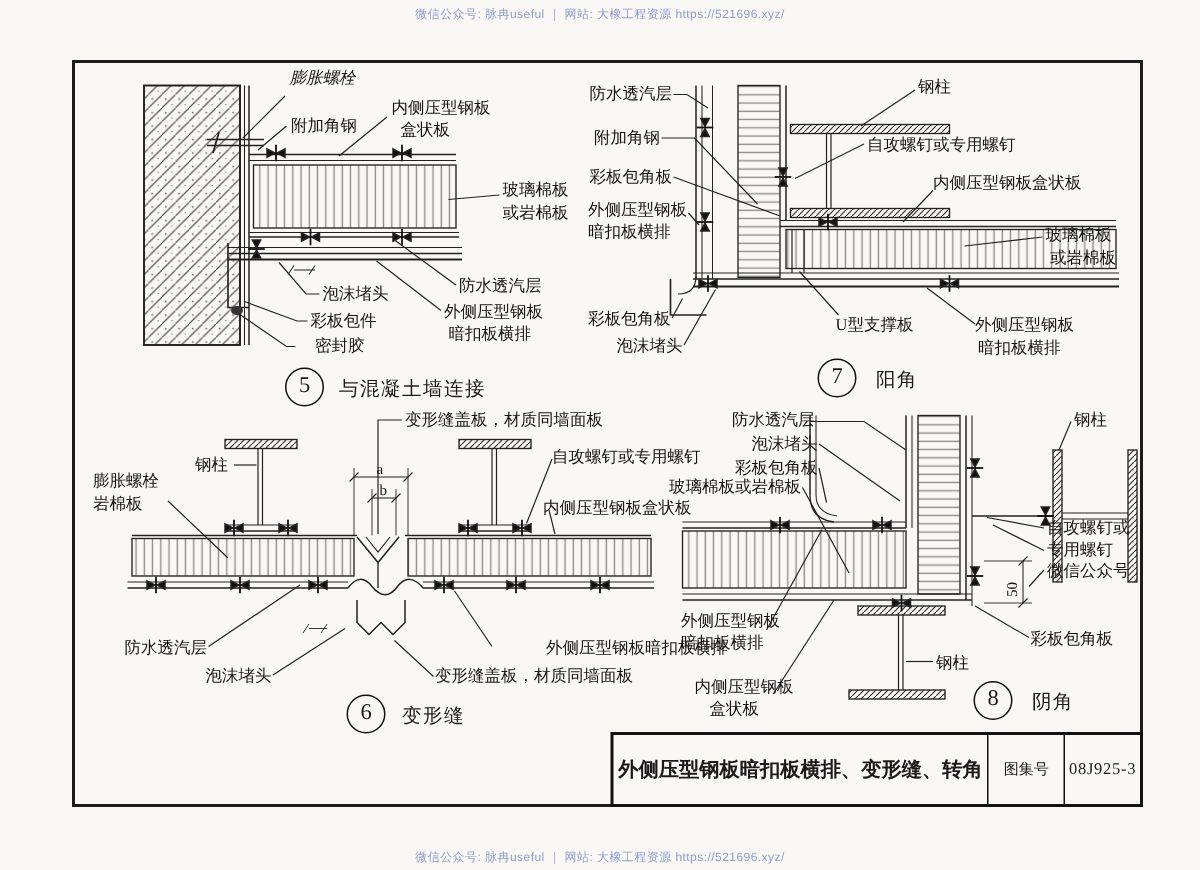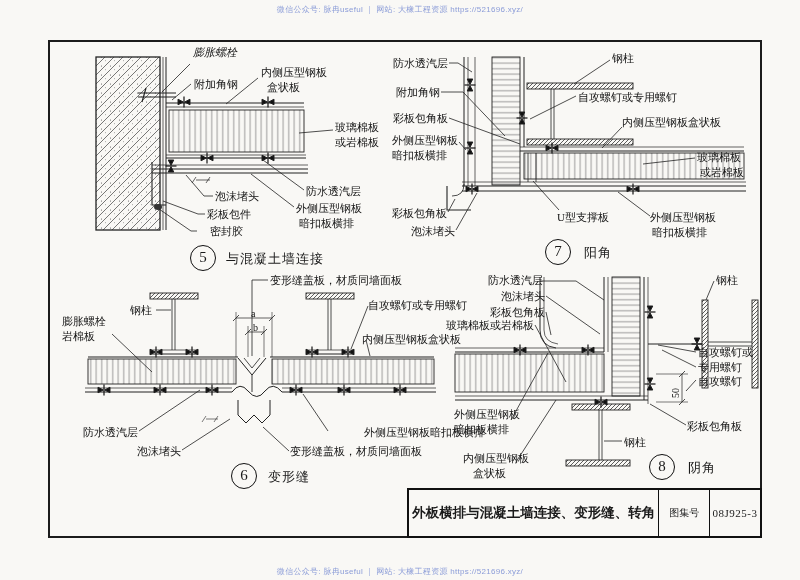--- a/index.html
+++ b/index.html
@@ -302,33 +302,33 @@
       <div class="lbl" style="left: 137px; top: 445px;">泡沫堵头</div>
       <div class="lbl" style="left: 327px; top: 426px; margin-left: 37px;">外侧压型钢板暗扣板横排</div>
       <div class="lbl" style="left: 290px; top: 445px;">变形缝盖板，材质同墙面板</div>
       <div class="lbl" style="left: 488px; top: 274px;">防水透汽层</div>
       <div class="lbl" style="left: 501px; top: 290px;">泡沫堵头</div>
       <div class="lbl" style="left: 490px; top: 306px;">彩板包角板</div>
       <div class="lbl" style="left: 446px; top: 319px;">玻璃棉板或岩棉板</div>
       <div class="lbl" style="left: 716px; top: 274px;">钢柱</div>
       <div class="lbl" style="left: 698px; top: 346px;">自攻螺钉或</div>
       <div class="lbl" style="left: 698px; top: 361px;">专用螺钉</div>
-      <div class="lbl" style="left: 698px; top: 375px;">自攻螺钉</div>
+      <div class="lbl" style="left: 698px; top: 375px;">微信公众号</div>
       <div class="lbl" style="left: 670px; top: 398px; font-size: 10px; transform-origin: 0px 0px; transform: rotate(-90deg);">50</div>
       <div class="lbl" style="left: 687px; top: 420px;">彩板包角板</div>
       <div class="lbl" style="left: 454px; top: 408px;">外侧压型钢板</div>
       <div class="lbl" style="left: 454px; top: 423px;">暗扣板横排</div>
       <div class="lbl" style="left: 463px; top: 452px;">内侧压型钢板</div>
       <div class="lbl" style="left: 473px; top: 467px;">盒状板</div>
       <div class="lbl" style="left: 624px; top: 436px;">钢柱</div>
     </div>
 
   <div class="title-block">
     <div class="tb-row1">
-      <div class="tb-title">外板横排与混凝土墙连接、变形缝、转角</div>
+      <div class="tb-title">外侧压型钢板暗扣板横排、变形缝、转角</div>
       <div class="tb-cell tb-atlas-label">图集号</div>
       <div class="tb-cell tb-atlas-no">08J925-3</div>
     </div>
   </div>
 
   <div class="watermark bottom">微信公众号: 脉冉useful ｜ 网站: 大橡工程资源 https://521696.xyz/</div>
 
 </div>
 
 </body></html>

